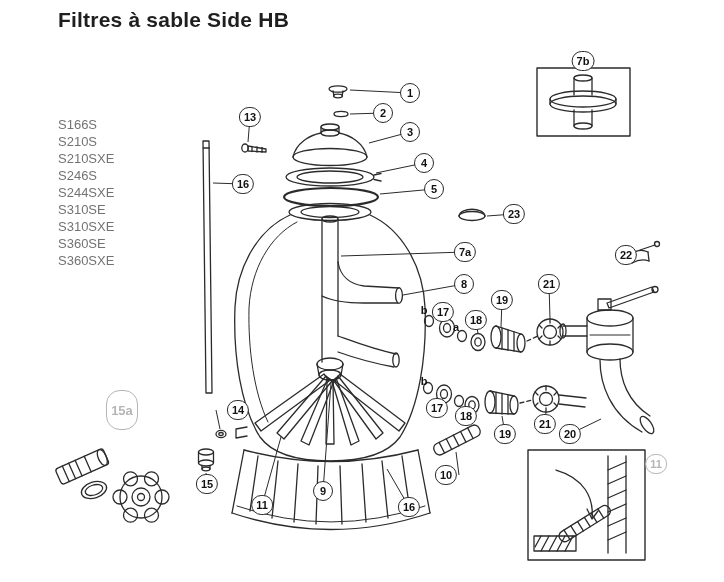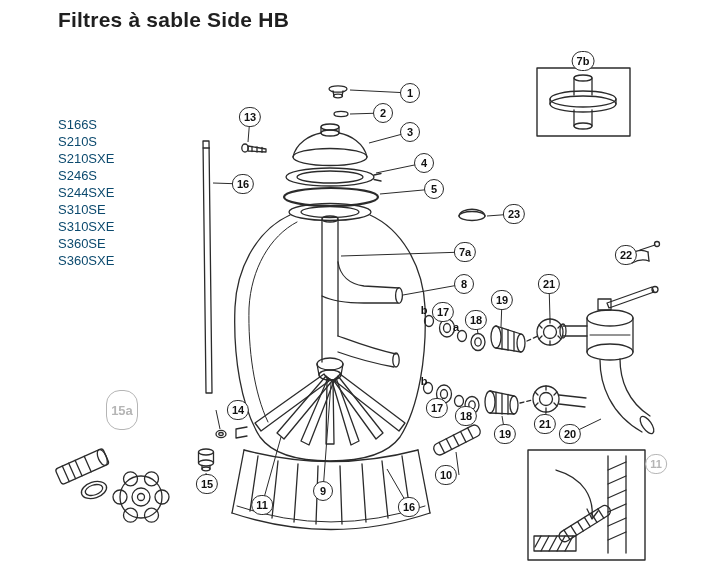--- a/index.html
+++ b/index.html
@@ -7,21 +7,21 @@
     --gray-color:#b5b5b5;
     --text-color:#333333;
   }
   html,body{margin:0;padding:0;background:#fff;}
   .page{position:relative;width:724px;height:582px;background:#fff;overflow:hidden;
         font-family:"Liberation Sans",sans-serif;color:var(--text-color);}
   .header{position:absolute;left:58px;top:8px;}
   .title{font-size:21px;font-weight:700;color:#1f1f1f;letter-spacing:.2px;}
   .subtitle{font-size:13px;color:#2e2e2e;margin-top:4px;}
   .model-list{position:absolute;left:58px;top:116px;margin:0;padding:0;list-style:none;}
-  .model-list li{font-size:13px;line-height:17px;color:#0c4a6e;}
+  .model-list li{font-size:13px;line-height:17px;color:#737373;}
   .art,.leaders{position:absolute;left:0;top:0;}
   .art{stroke:var(--line-color);}
   .leaders line{stroke:var(--line-color);stroke-width:1;}
   .callout-layer{position:absolute;left:0;top:0;width:724px;height:582px;}
   .callout{position:absolute;transform:translate(-50%,-50%);box-sizing:border-box;
     min-width:20px;height:20px;padding:0 4px;border:1.6px solid var(--line-color);
     border-radius:12px;background:#fff;display:flex;align-items:center;justify-content:center;
     font-size:11px;font-weight:600;color:#111;}
   .callout.gray{border-color:var(--gray-color);color:var(--gray-color);}
   .callout.lg{min-width:32px;height:40px;font-size:13px;border-radius:14px;}

